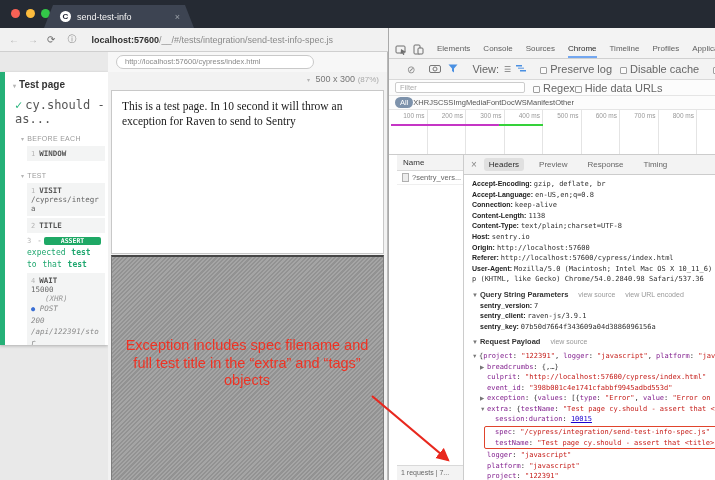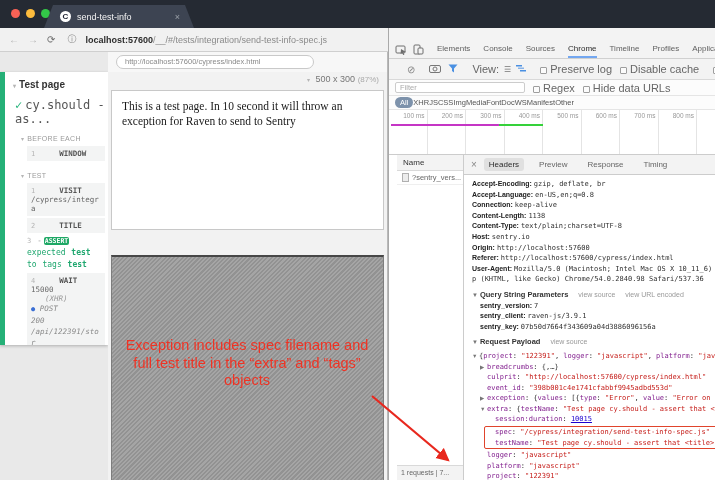--- a/index.html
+++ b/index.html
@@ -18,57 +18,57 @@
              font-weight:bold; text-align:center; line-height:11px; margin-left:16px; }
   .tab-title { color:#f2f2f2; font-size:9px; margin-left:6px; flex:1; }
   .tab-close { color:#9aa0a8; font-size:9px; margin-right:14px; }
 
   
   .urlbar { position:absolute; left:0; top:28px; width:388px; height:24px; background:#f1f1f1;
             border-bottom:1px solid #cfcfcf; display:flex; align-items:center; font-size:9px; }
   .nav-ico { color:#b5b5b5; font-size:10px; margin-left:9px; }
   .reload-ico { color:#6e6e6e; }
   .info-ico { color:#8a8a8a; font-size:9px; margin-left:12px; }
-  .url-host { color:#2e2e2e; margin-left:9px; font-weight:bold; }
+  .url-host { color:#2e2e2e; margin-left:15px; font-weight:bold; }
   .url-path { color:#8a8a8a; white-space:nowrap; overflow:hidden; }
 
   
   .runner-bg { position:absolute; left:0; top:52px; width:108px; height:428px; background:#e9e9e9; }
   .runner { position:absolute; left:0; top:72px; width:108px; height:273px; background:#fff;
             border-left:5px solid #25b077; box-shadow:0 1px 3px rgba(0,0,0,.25); overflow:hidden;
             font-family:"DejaVu Sans Mono", monospace; }
   .spec-title { font-family:"Liberation Sans", sans-serif; font-weight:bold; font-size:10px; color:#333;
                 padding:7px 0 0 8px; }
   .tri { color:#b5b5b5; font-size:6px; margin-right:3px; font-family:"Liberation Sans", sans-serif;}
   .test-row { padding:8px 0 0 10px; font-size:12px; color:#555; }
   .check { color:#23b37a; font-weight:bold; margin-right:3px; }
   .hook-label { font-family:"Liberation Sans", sans-serif; padding:9px 0 3px 16px; font-size:7px; color:#9b9b9b; letter-spacing:.3px; }
   .cmdbox { background:#f3f4f4; margin:1px 3px 2px 22px; padding:3px 4px 3px 4px; font-size:7.5px; color:#575757; }
   .cmd-num { color:#b4b4b4; margin-right:4px; font-size:7px; }
-  .cmd-name { font-weight:bold; color:#555;margin-left:20px; }
+  .cmd-name { font-weight:bold; color:#555; }
   .cmd-detail { color:#666; word-break:break-all; }
   .assertbox { margin:3px 3px 2px 22px; font-size:7.5px; }
-  .assert-badge { background:#1ea865; color:#fff; font-size:6.5px; font-weight:bold; padding:0 1px; border-radius:2px; }
+  .assert-badge { background:#1ea865; color:#fff; font-size:6.5px; font-weight:bold; padding:0 17px; border-radius:2px; }
   .dash { color:#999; margin:0 2px; }
   .assert-msg { color:#1fa76f; font-size:8px; line-height:1.5; margin-top:2px; word-spacing:1px; }
   .assert-msg b { font-weight:bold; }
   .xhr-label { font-style:italic; color:#9a9a9a; font-size:7.5px; padding-left:14px; }
   .xhr-dot { color:#3b6fd4; font-size:7px; }
   .xhr-line { font-style:italic; color:#888; font-size:7.5px; line-height:1.5; word-break:break-all; }
 
   
   .stage { position:absolute; left:108px; top:52px; width:280px; height:428px; background:#f2f2f2;
            border-right:1px solid #b9b9b9; }
   .addr-row { position:absolute; left:0; top:0; width:100%; height:20px; background:#f7f7f7; }
   .addr-pill { position:absolute; left:8px; top:3px; width:198px; height:14px; background:#fff;
                border:1px solid #c9c9c9; border-radius:8px; color:#8a8a8a; font-size:7.5px;
                line-height:12px; padding-left:8px; overflow:hidden; white-space:nowrap; }
   .size-row { position:absolute; right:8px; top:22px; font-size:9px; color:#777; }
   .size-scale { color:#aaa; font-size:8px; }
-  .page { position:absolute; left:3px; top:38px; width:273px; height:140px; background:#fff;
+  .page { position:absolute; left:3px; top:38px; width:273px; height:164px; background:#fff;
           border:1px solid #c8c8c8; }
   .page-text { font-family:"Liberation Serif", serif; font-size:11.5px; color:#1a1a1a; padding:8px 10px; line-height:1.3; }
   .hatch { position:absolute; left:3px; top:203px; width:273px; height:225px;
            background:#9b9b9b;
            background-image:repeating-linear-gradient(135deg, rgba(255,255,255,.10) 0 1.5px, rgba(0,0,0,.06) 1.5px 3px);
            border-top:2px solid #474747; border-left:1px solid #7d7d7d; border-right:1px solid #7d7d7d; }
   .annotation { position:absolute; left:10px; top:80px; width:250px; text-align:center;
                 color:#ef3324; font-size:14.5px; line-height:1.22; }
 
   
@@ -172,21 +172,21 @@
   <div class="hook-label"><span class="tri">▾</span><span>TEST</span></div>
   <div class="cmdbox">
     <span class="cmd-num">1</span><span class="cmd-name">VISIT</span>
     <div class="cmd-detail">/cypress/integra</div>
   </div>
   <div class="cmdbox">
     <span class="cmd-num">2</span><span class="cmd-name">TITLE</span>
   </div>
   <div class="assertbox">
     <span class="cmd-num">3</span><span class="dash">-</span><span class="assert-badge">ASSERT</span>
-    <div class="assert-msg"><span>expected</span> <b>test</b> <span>to</span> <span>tags</span> <b>test</b></div>
+    <div class="assert-msg"><span>expected</span> <b>test</b> <span>to</span> <span>that</span> <b>test</b></div>
   </div>
   <div class="cmdbox">
     <span class="cmd-num">4</span><span class="cmd-name">WAIT</span>
     <div class="cmd-detail">15000</div>
     <div class="xhr-label">(XHR)</div>
     <div class="xhr-line"><span class="xhr-dot">●</span> <span>POST</span><br><span>200</span><br><span>/api/122391/stor</span><br><span>s...</span></div>
   </div>
 </div>
 
 <div class="stage">
@@ -254,21 +254,21 @@
     <span class="vdiv"></span>
     <span class="lbl"><span class="cb"></span><span>Preserve log</span></span>
     <span class="lbl" style="margin-left:8px;"><span class="cb"></span><span>Disable cache</span></span>
     <span class="vdiv"></span>
     <span class="lbl"><span class="cb"></span><span>Offline</span></span>
     <span class="lbl" style="margin-left:6px;">No t</span>
   </div>
   <div class="dt-filter">
     <input class="filter-input" placeholder="Filter" style="">
     <span class="lbl" style="margin-left:8px;"><span class="cb"></span><span>Regex</span></span>
-    <span class="lbl" style="margin-left:8px;"><span class="cb"></span><span>Hide data URLs</span></span>
+    <span class="lbl" style=""><span class="cb"></span><span>Hide data URLs</span></span>
   </div>
   <div class="dt-pills" id="pills-host">
       <span class="pill active">All</span>
       <span class="pill">XHR</span>
       <span class="pill">JS</span>
       <span class="pill">CSS</span>
       <span class="pill">Img</span>
       <span class="pill">Media</span>
       <span class="pill">Font</span>
       <span class="pill">Doc</span>

